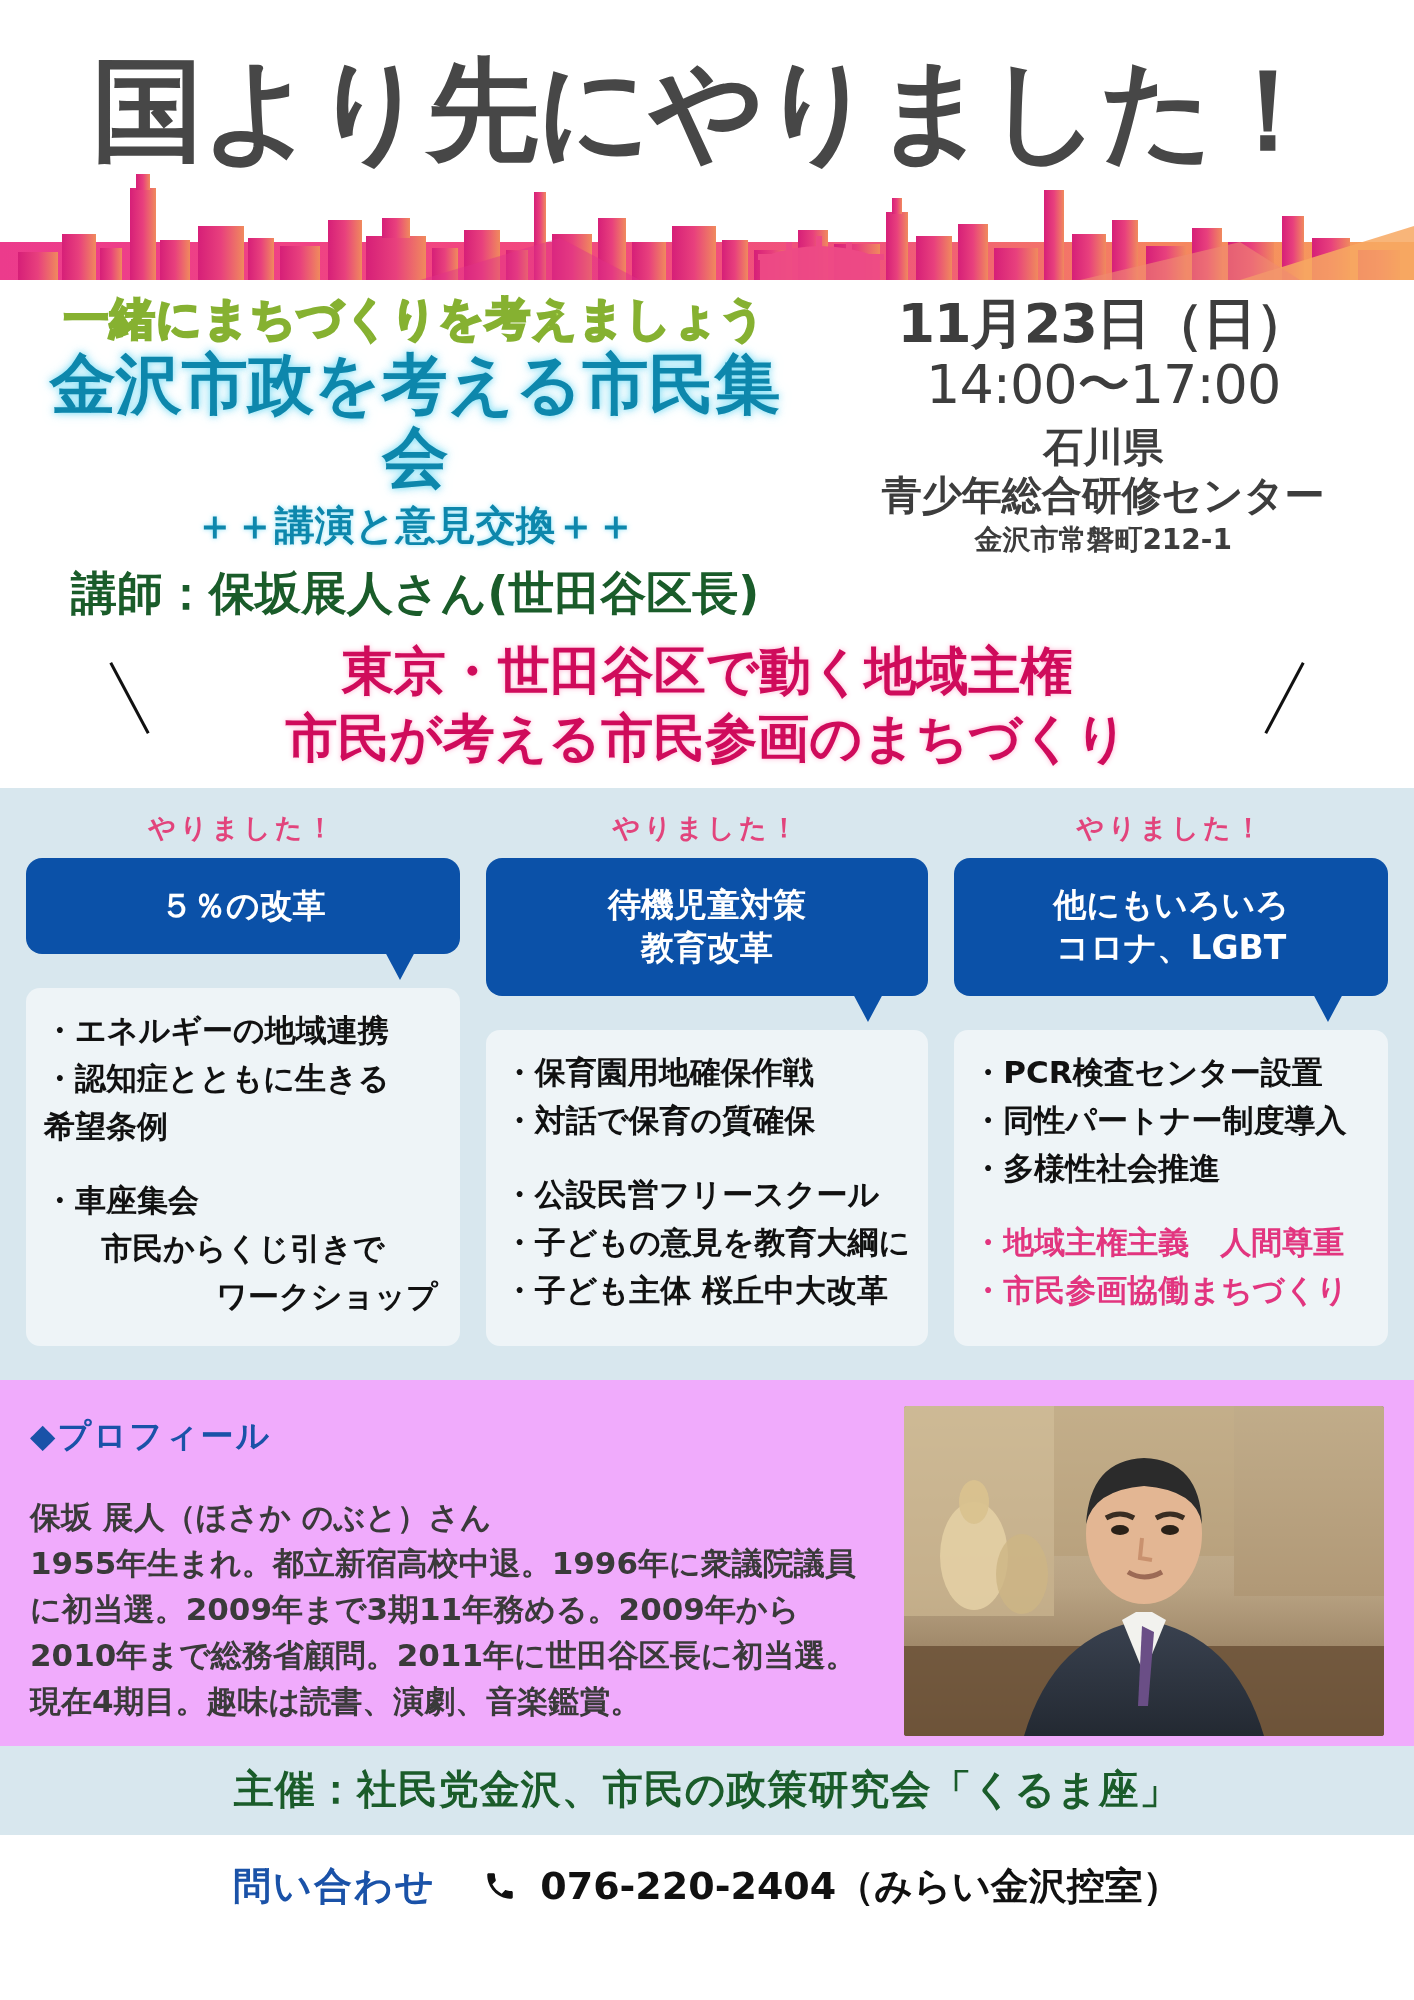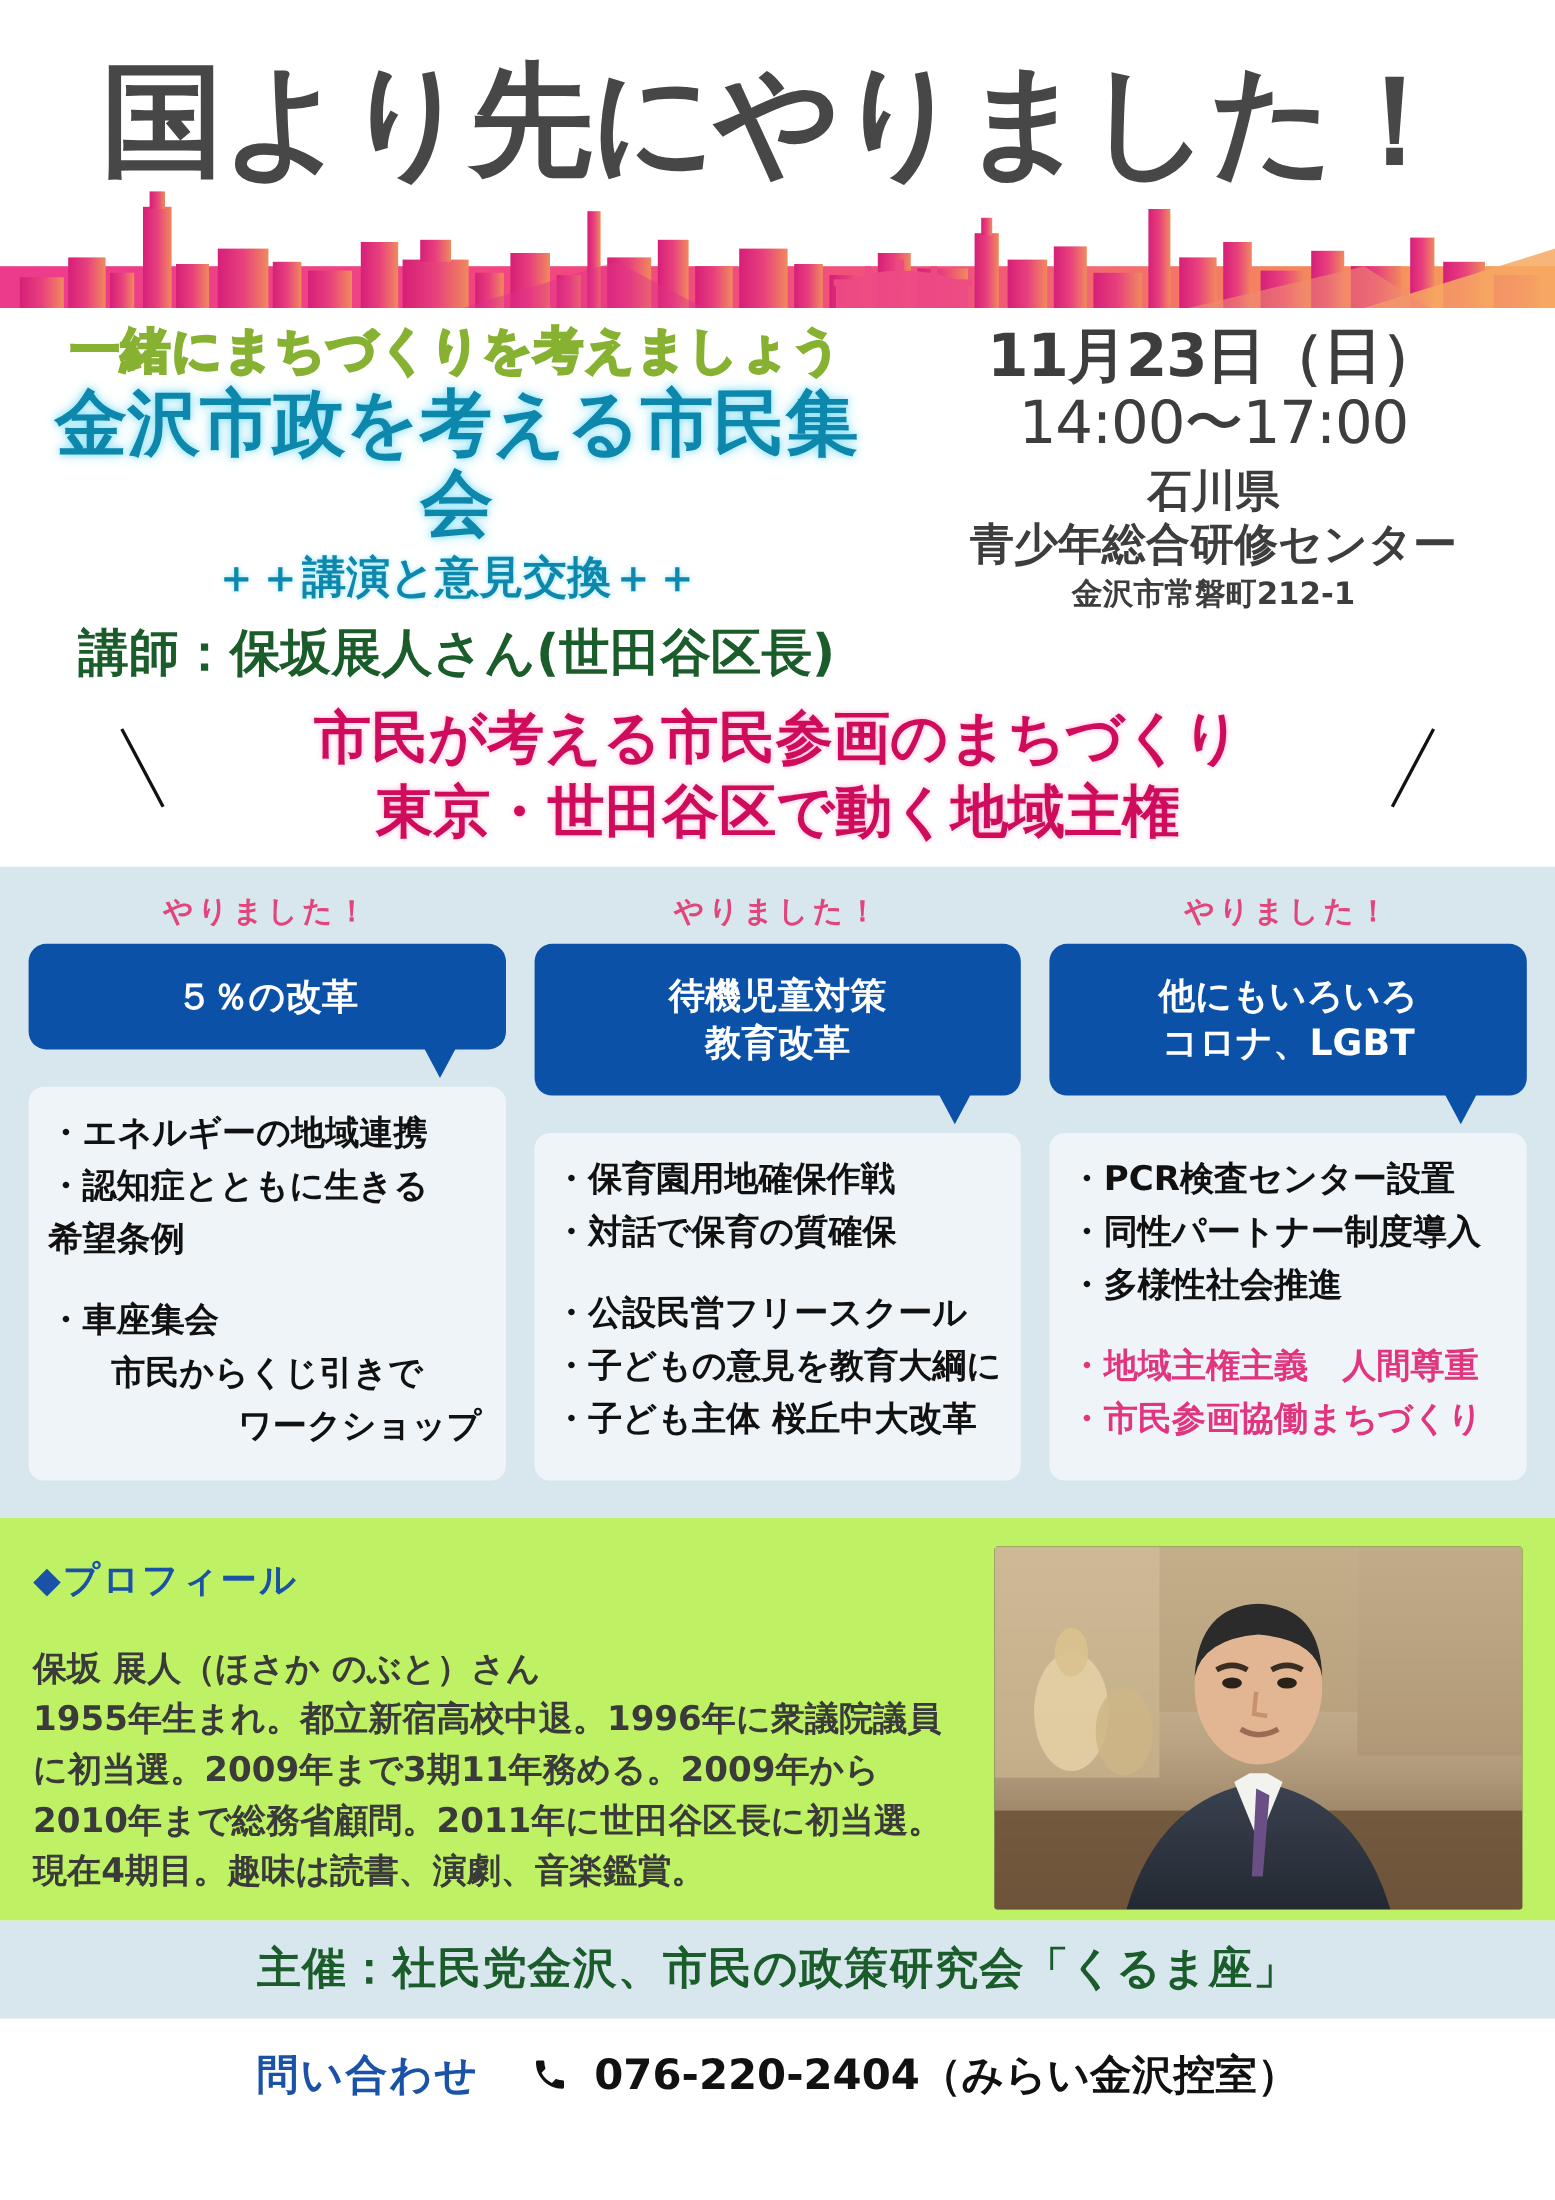--- a/index.html
+++ b/index.html
@@ -111,21 +111,21 @@
     margin-bottom:4px;white-space:nowrap;
   }
   .list .item.indent1{text-align:left;padding-right:14px;}
   .list .item.indent2{text-align:center;}
   .list .item.indent3{text-align:right;padding-right:4px;}
   .list .gap{height:26px;}
   .list .item.pink{color:#e2357f;}
 
   
   .profile{
-    display:flex;padding:26px 30px 10px 30px;gap:22px;background:#bef264;
+    display:flex;padding:26px 30px 10px 30px;gap:22px;background:#f0abfc;
     box-sizing:border-box;
   }
   .profile-text{flex:1;padding-top:8px;}
   .profile-head{
     font-size:33px;font-weight:bold;color:#1a52a8;margin-bottom:28px;
     letter-spacing:2px;
   }
   .profile-body{
     font-size:31px;font-weight:bold;color:#3a3a3a;line-height:1.48;
   }
@@ -235,22 +235,22 @@
       <div class="time">14:00〜17:00</div>
       <div class="venue1">石川県</div>
       <div class="venue2">青少年総合研修センター</div>
       <div class="venue-addr">金沢市常磐町212-1</div>
     </div>
   </div>
 
   <div class="headline-wrap">
     <div class="slash left"></div>
     <div class="slash right"></div>
+    <div class="headline">東京・世田谷区で動く地域主権</div>
     <div class="headline">市民が考える市民参画のまちづくり</div>
-    <div class="headline">東京・世田谷区で動く地域主権</div>
   </div>
 
   <div class="cards">
 
     <div class="col">
       <div class="yarimashita">やりました！</div>
       <div class="bubble">
         <span>５％の改革</span>
       </div>
       <div class="list">

